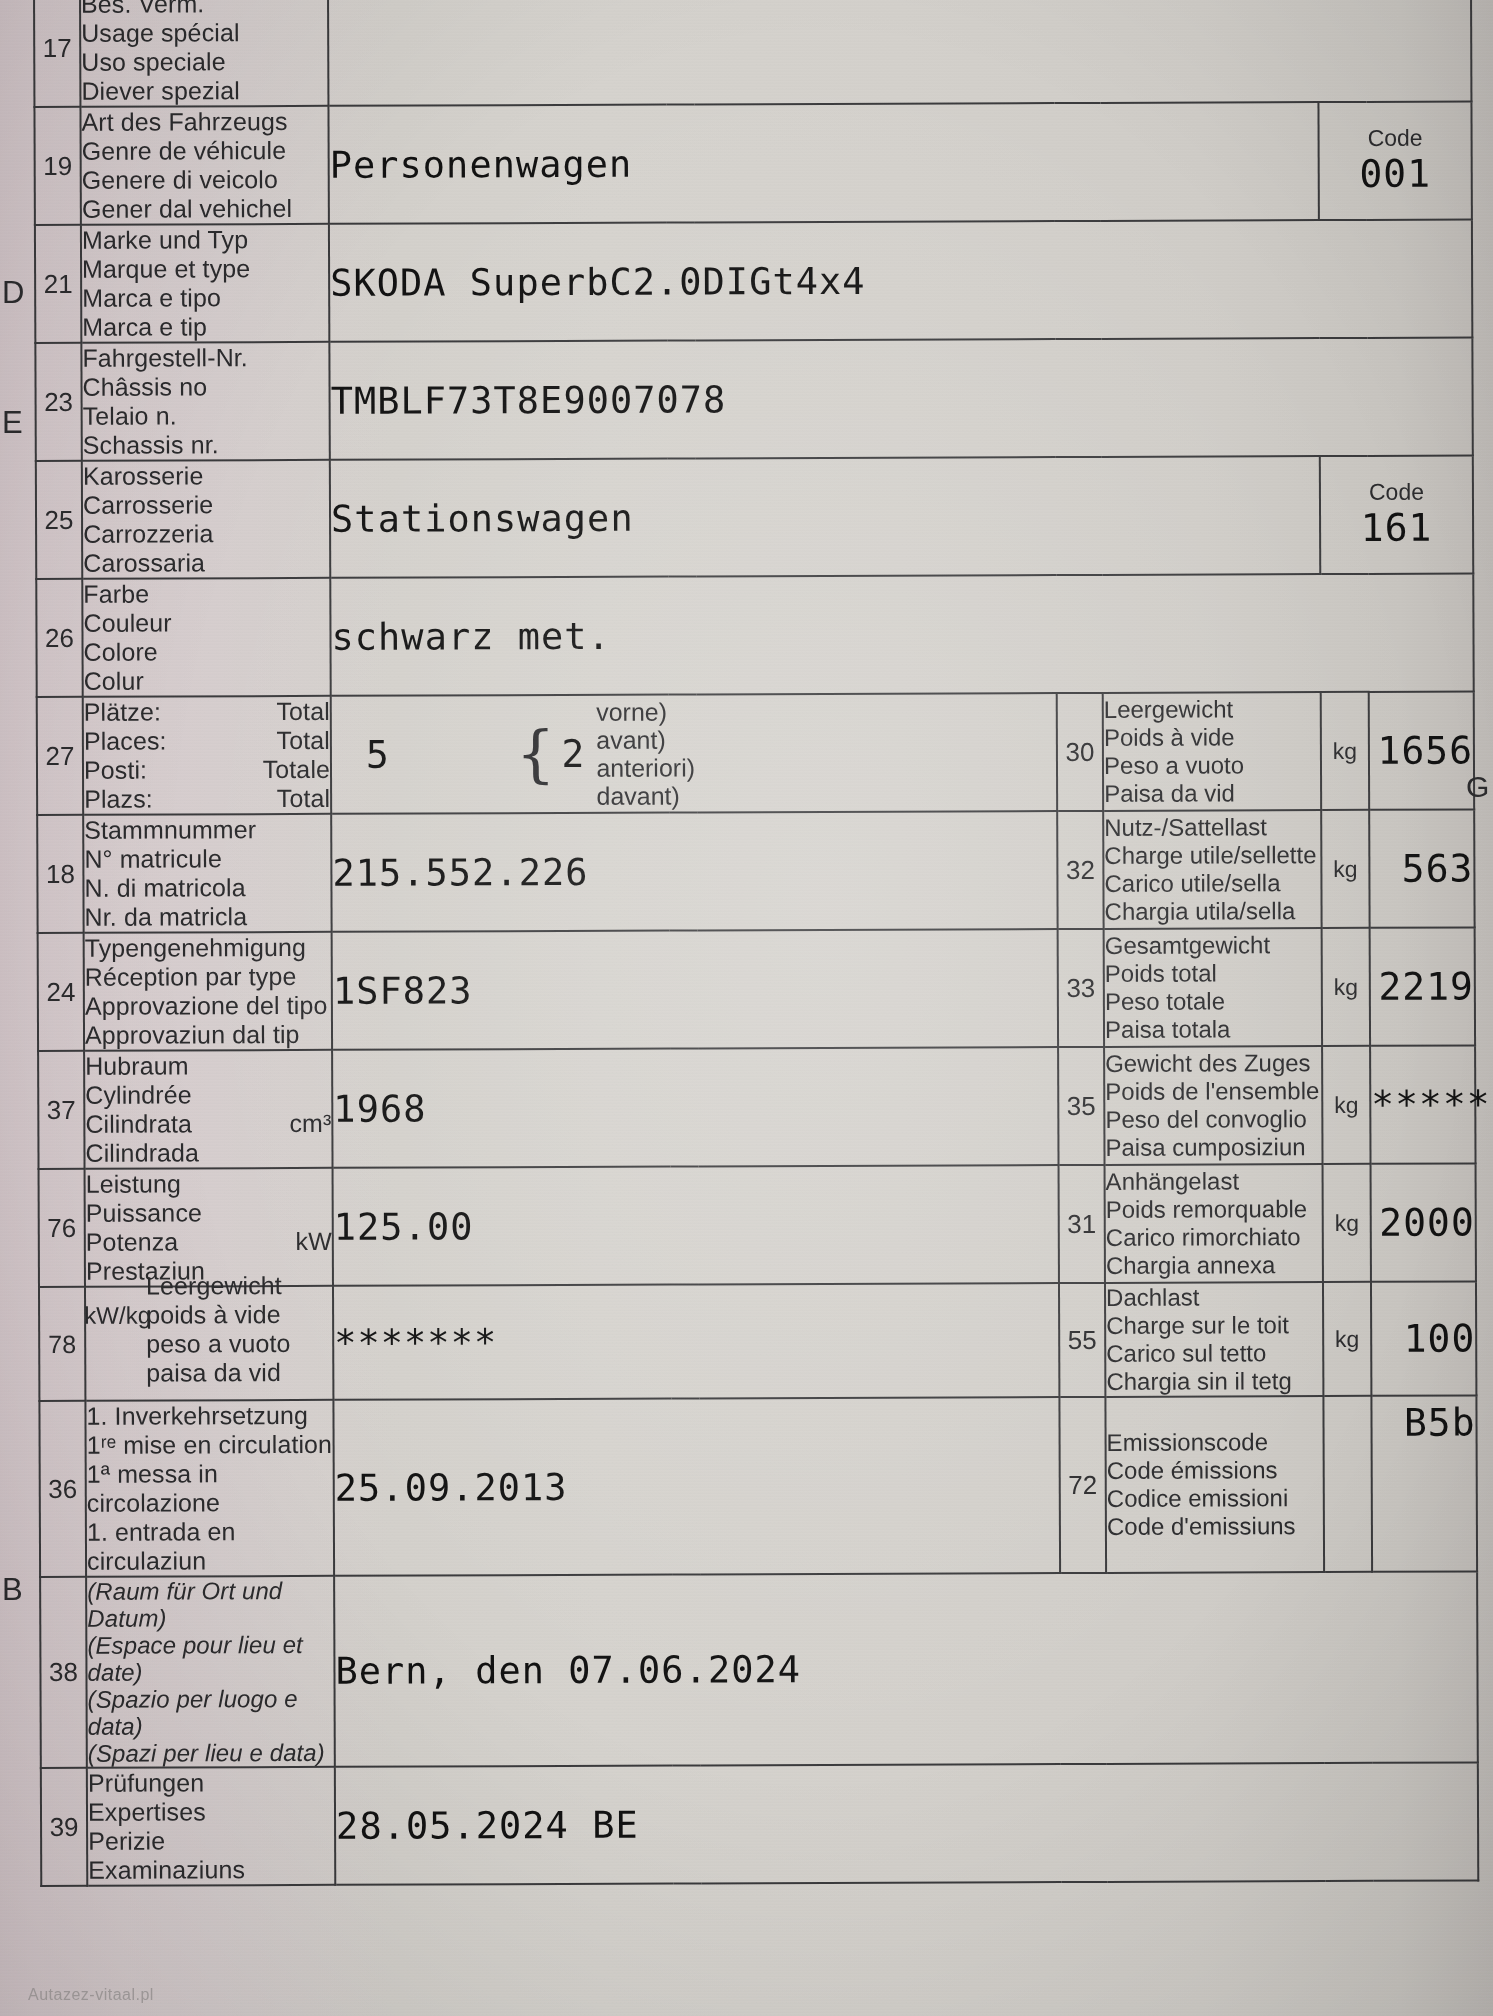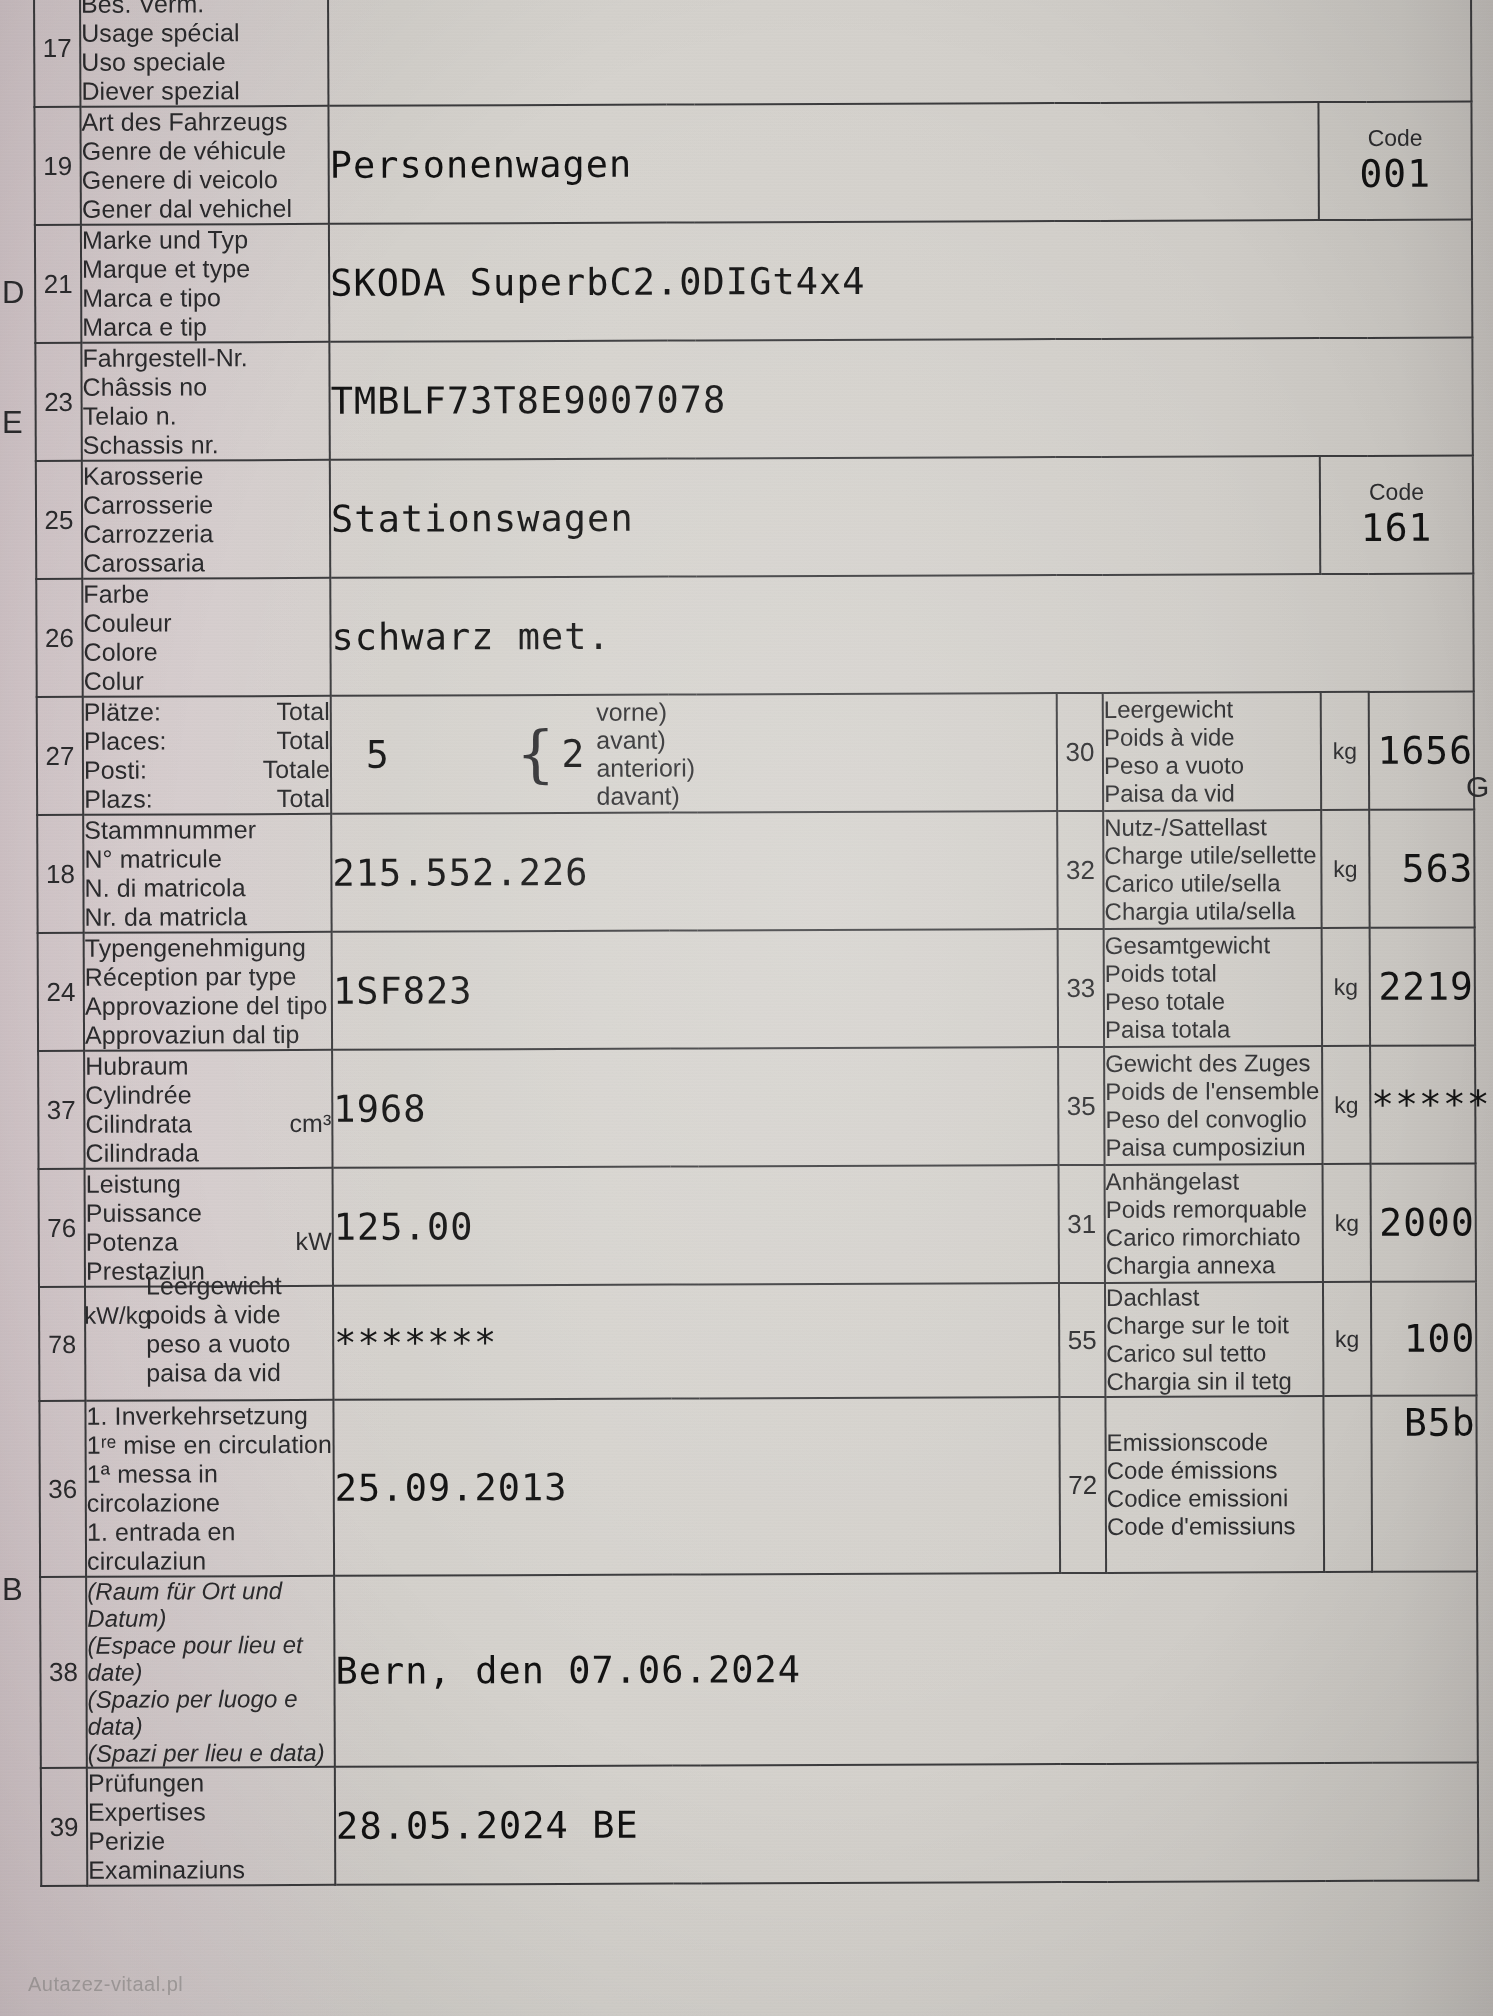--- a/index.html
+++ b/index.html
@@ -109,22 +109,22 @@
   .lettercol{
     position:absolute;left:2px;
     font-size:31px;color:#2b2b2d;
     font-family:"Liberation Sans",sans-serif;
   }
   .rightletter{
     position:absolute;
     font-size:30px;color:#2b2b2d;
   }
   .watermark{
-    position:absolute;left:28px;bottom:20px;
-    font-size:20px;color:rgba(120,118,116,0.55);
+    position:absolute;left:28px;bottom:12px;
+    font-size:16px;color:rgba(120,118,116,0.55);
     letter-spacing:.5px;
   }
 </style>
 </head>
 <body>
 
 <div class="paper"></div>
 <div class="pinkband"></div>
 
 <div class="sheet">

